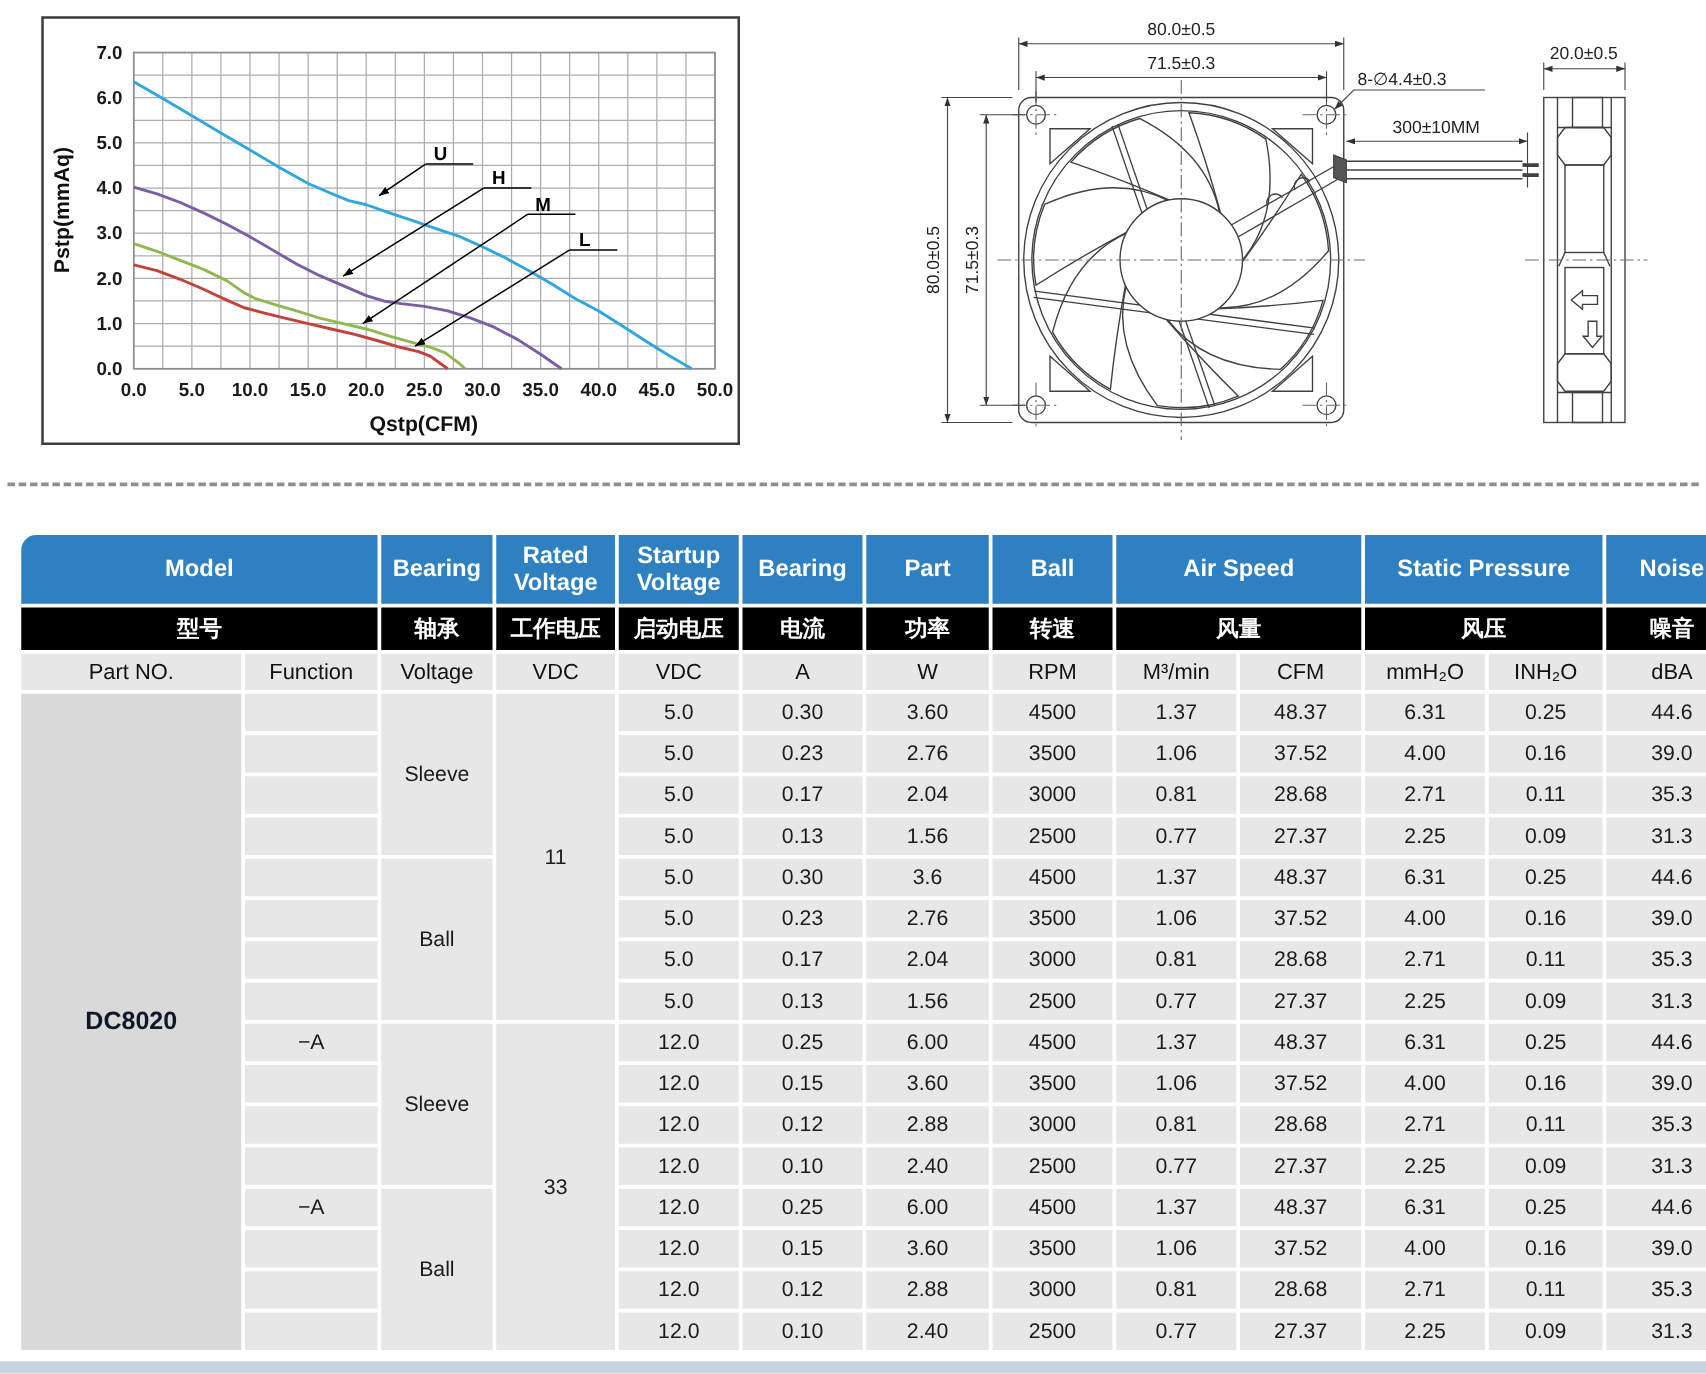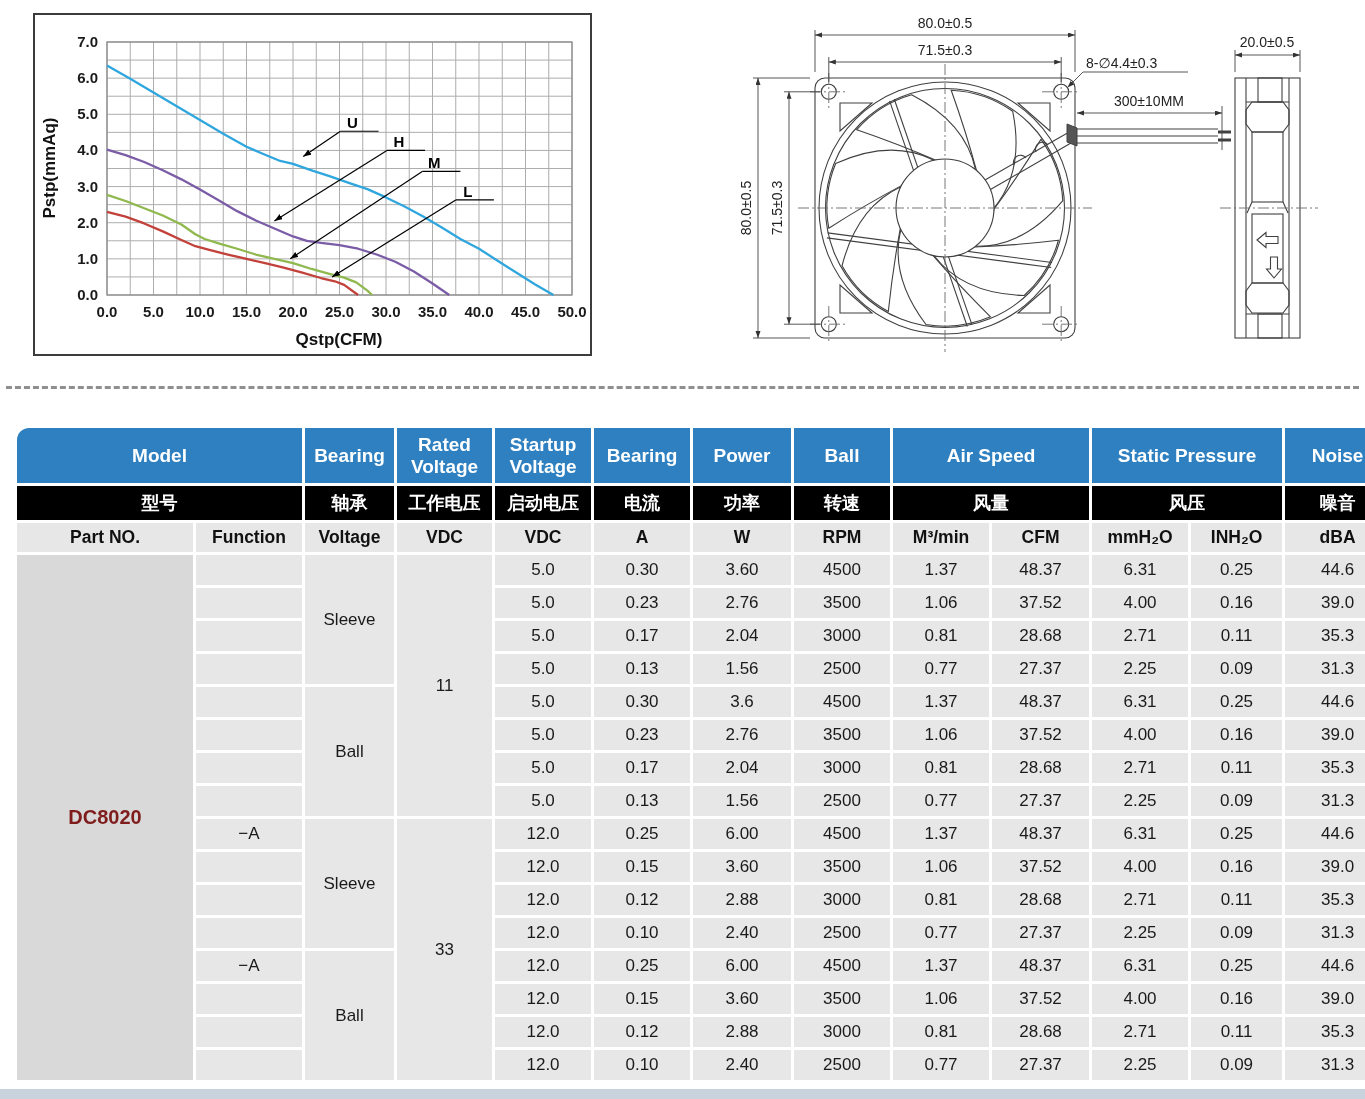--- a/index.html
+++ b/index.html
@@ -12,23 +12,23 @@
   .dashed-sep{position:absolute;left:6px;top:386px;width:1353px;height:0;
               border-top:3px dashed #8f8f8f;}
   .spec{position:absolute;left:14px;top:425px;width:1337px;table-layout:fixed;
         border-collapse:separate;border-spacing:3px;background:#fff;}
   .spec th,.spec td{padding:0;text-align:center;vertical-align:middle;overflow:hidden;}
   .th-blue{background:var(--blue,#2e80c1);color:#fff;font-weight:bold;font-size:19px;
            height:55px;line-height:1.12;}
   .rtl{border-top-left-radius:12px;}
   .rtr{border-top-right-radius:12px;}
   .th-black{background:var(--black,#000);color:#fff;font-weight:bold;font-size:18px;height:34px;}
-  .th-units{background:var(--rowgray,#e7e7e7);color:#111;font-weight:bold;font-size:17.5px;height:29px;}
+  .th-units{background:var(--rowgray,#e7e7e7);color:#111;font-weight:normal;font-size:17.5px;height:29px;}
   .cell{background:var(--rowgray,#e7e7e7);color:#1a1a1a;font-size:17px;height:30px;}
-  .partno{background:var(--pngray,#d9d9d9);font-weight:bold;font-size:20px;color:#7f1d1d;}
+  .partno{background:var(--pngray,#d9d9d9);font-weight:bold;font-size:20px;color:#0f172a;}
   .bottom-bar{position:absolute;left:0;top:1089px;width:1365px;height:10px;
               background:var(--accentbar,#c8d3de);}
   
   .tick{font-size:15px;font-weight:bold;fill:#1a1a1a;}
   .axis-title{font-size:17px;font-weight:bold;fill:#111;}
   .curve-label{font-size:15px;font-weight:bold;fill:#000;}
   
   .ln{stroke:#404040;stroke-width:1.1;fill:none;}
   .lnw{stroke:#404040;stroke-width:1.1;fill:#fff;}
   .blade{stroke:#404040;stroke-width:1.1;fill:#fff;}
@@ -284,21 +284,21 @@
         <col style="width:91px">
       <col style="width:105px">
     </colgroup>
     <thead id="spec-head">
         <tr>
           <th class="th-blue rtl" colspan="2">Model</th>
           <th class="th-blue" colspan="1">Bearing</th>
           <th class="th-blue" colspan="1">Rated Voltage</th>
           <th class="th-blue" colspan="1">Startup Voltage</th>
           <th class="th-blue" colspan="1">Bearing</th>
-          <th class="th-blue" colspan="1">Power</th>
+          <th class="th-blue" colspan="1">Part</th>
           <th class="th-blue" colspan="1">Ball</th>
           <th class="th-blue" colspan="2">Air Speed</th>
           <th class="th-blue" colspan="2">Static Pressure</th>
           <th class="th-blue rtr" colspan="1">Noise</th>
         </tr>
         <tr>
           <th class="th-black" colspan="2">型号</th>
           <th class="th-black" colspan="1">轴承</th>
           <th class="th-black" colspan="1">工作电压</th>
           <th class="th-black" colspan="1">启动电压</th>

